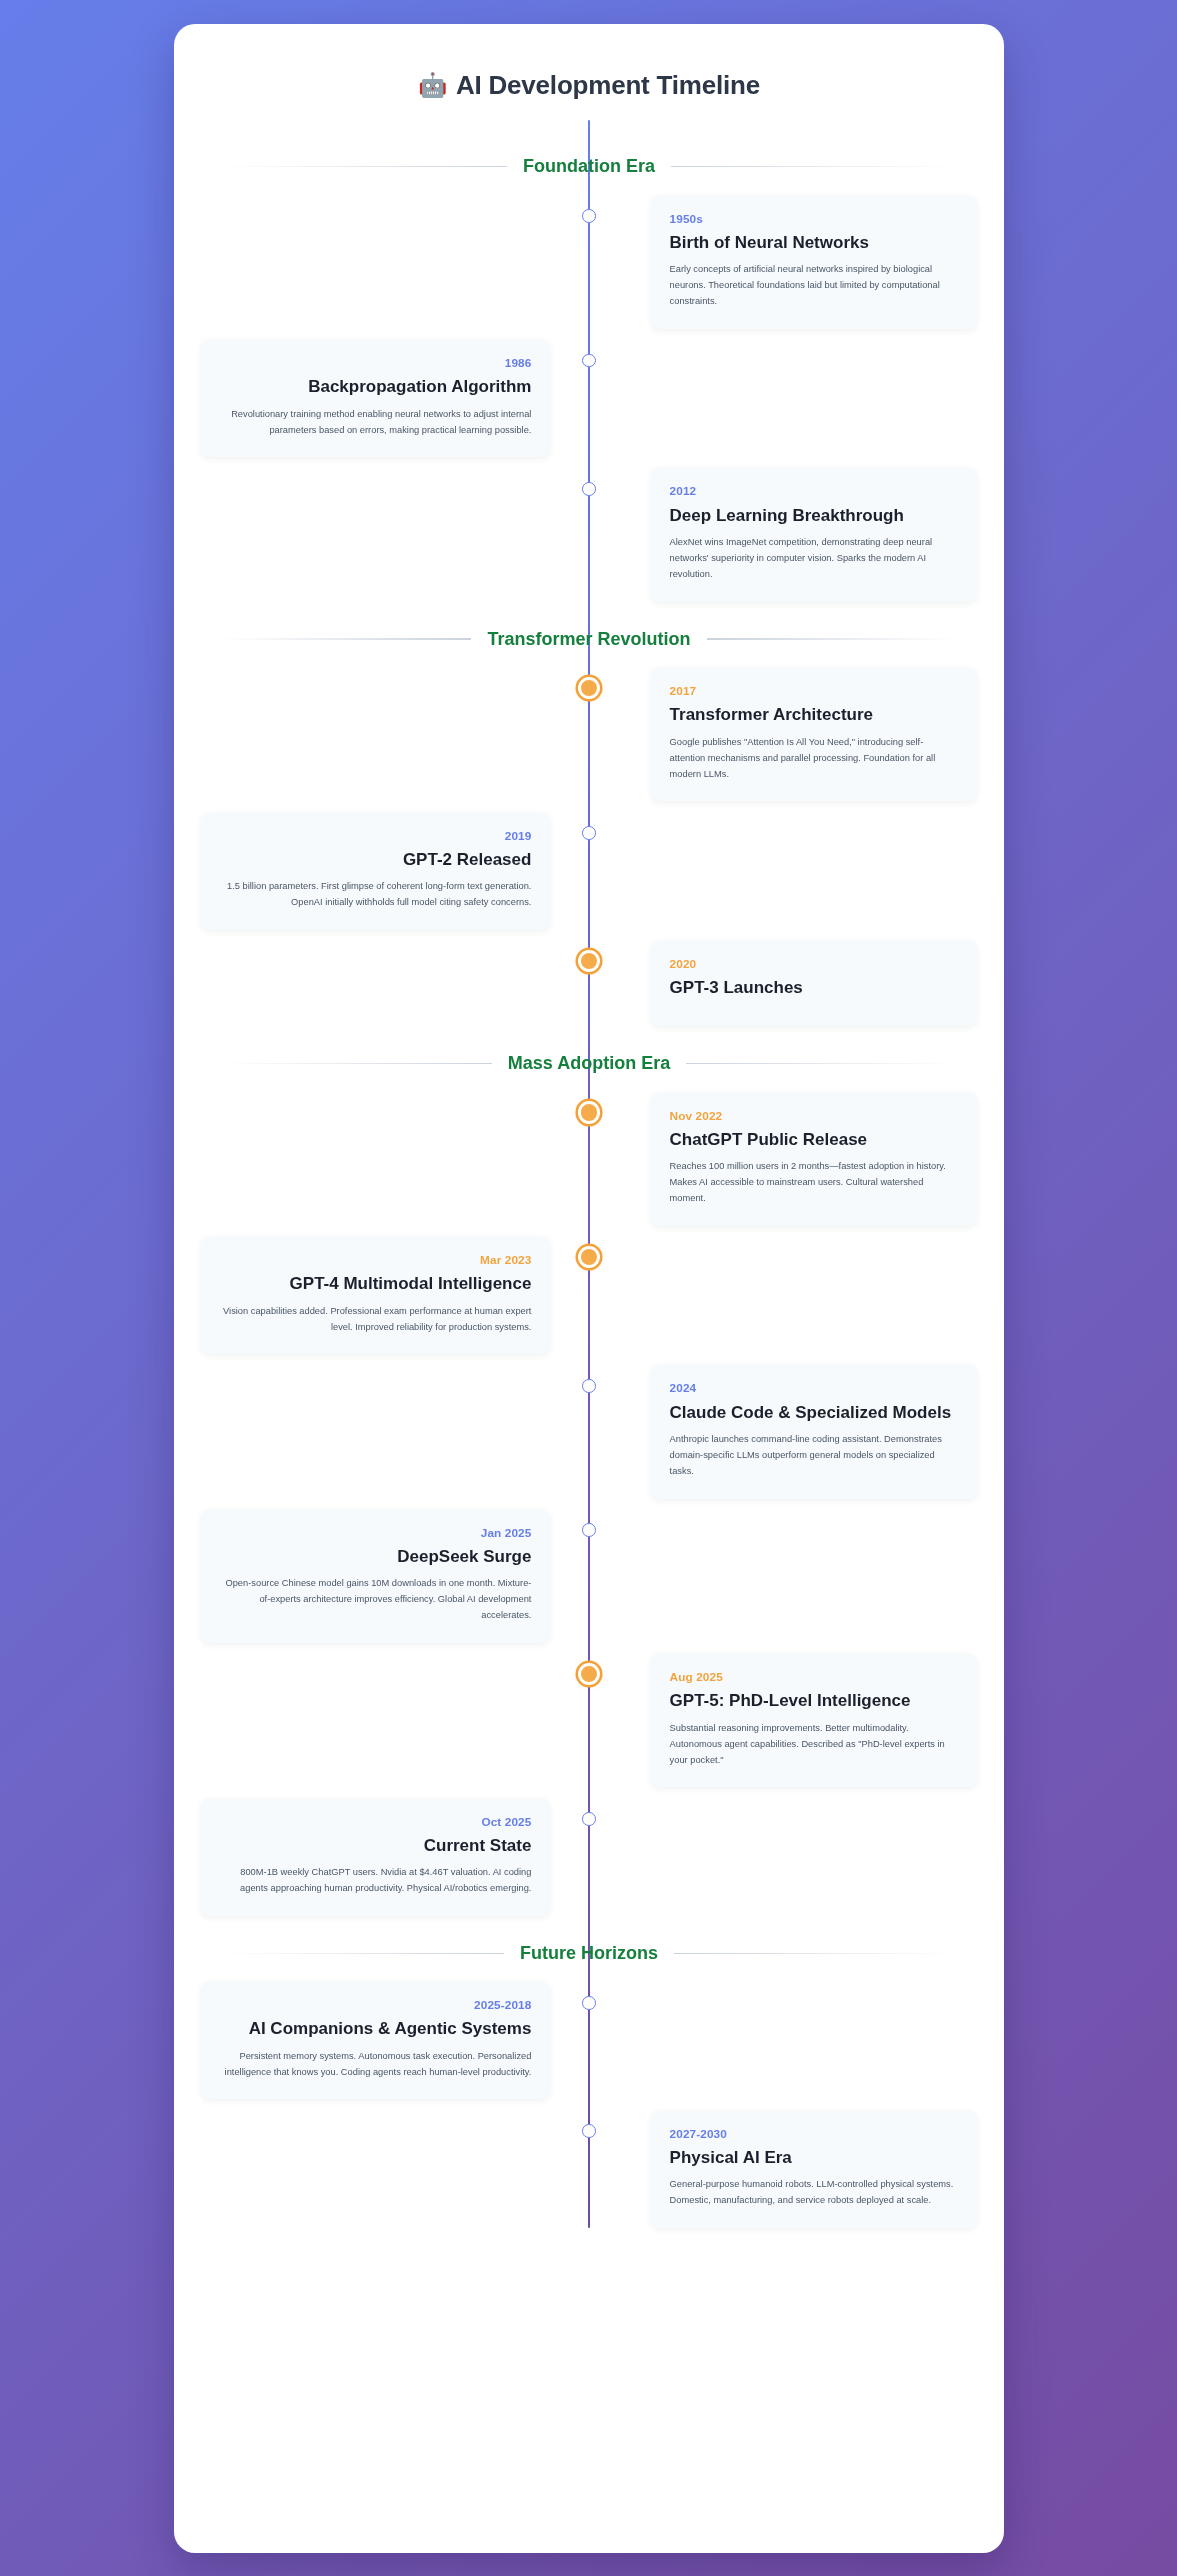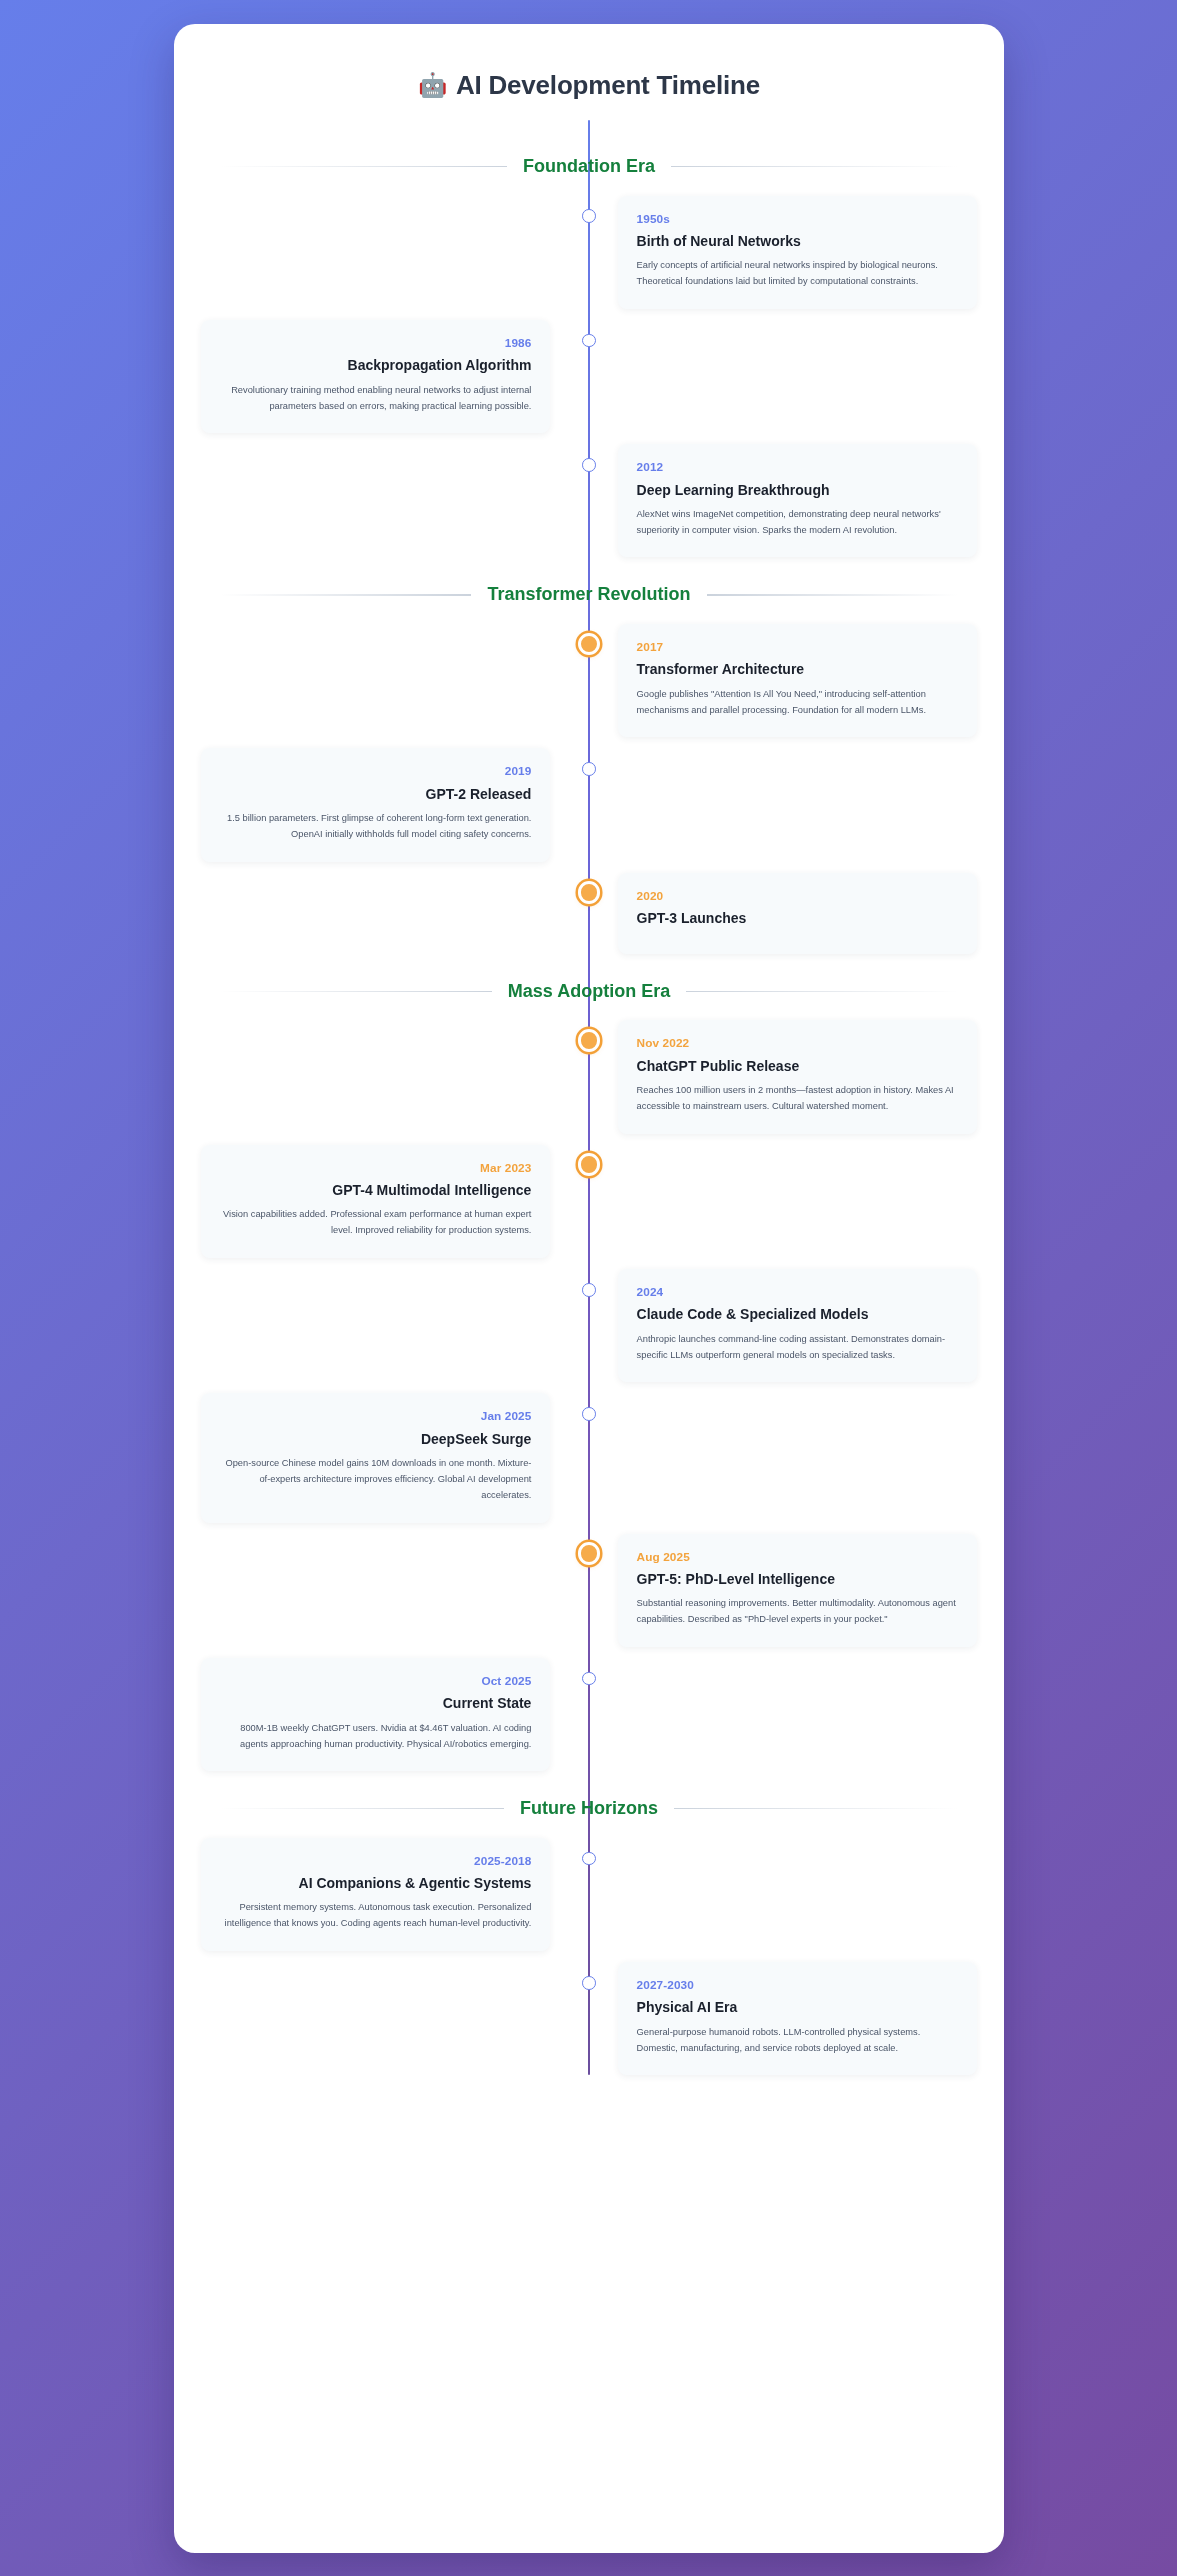--- a/index.html
+++ b/index.html
@@ -96,21 +96,21 @@
     z-index: 1;
     display: flex;
     width: 100%;
     margin-bottom: 11.2px;
     min-height: 57px;
   }
   .row .slot { width: 50%; display: flex; }
   .row.left  .slot.a { justify-content: flex-end; padding-right: 39px; }
   .row.left  .slot.b { }
   .row.right .slot.a { }
-  .row.right .slot.b { justify-content: center; padding-left: 29px; }
+  .row.right .slot.b { justify-content: center; padding-left: 62px; }
 
   
   .marker {
     position: absolute;
     left: 50%;
     top: 13.7px;
     width: 13.7px;
     height: 13.7px;
     margin-left: -6.8px;
     border-radius: 50%;
@@ -145,21 +145,21 @@
   .card-date {
     font-size: 11.8px;
     font-weight: bold;
     color: #667eea;
     margin-bottom: 6.2px;
     letter-spacing: 0.1px;
   }
   .card.highlight .card-date { color: #f5a council; color: #f3a33d; }
 
   .card-title {
-    font-size: 14px;
+    font-size: 17px;
     font-weight: bold;
     color: #1a202c;
     margin-bottom: 7.5px;
     line-height: 1.35;
   }
   .card-desc {
     font-size: 9.3px;
     color: #4a5568;
     line-height: 1.72;
   }

